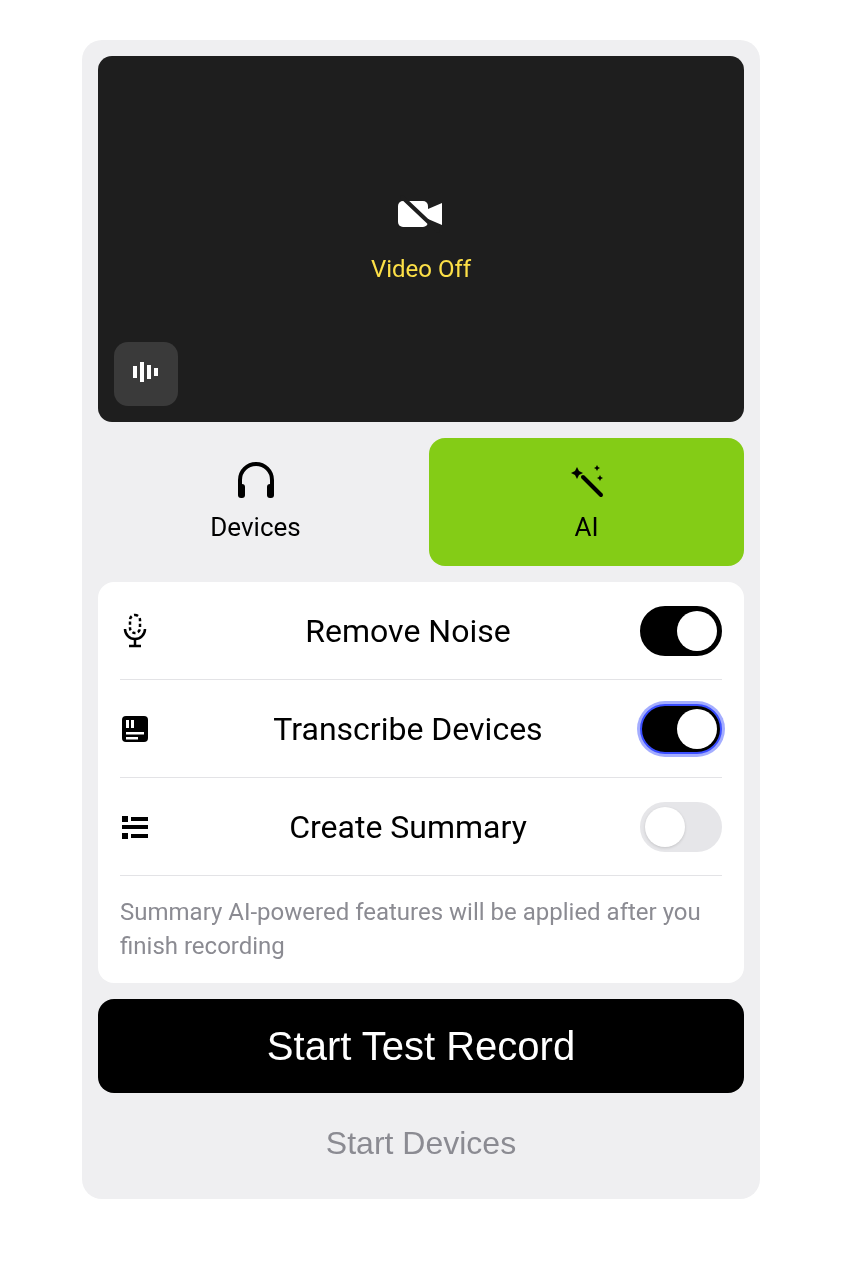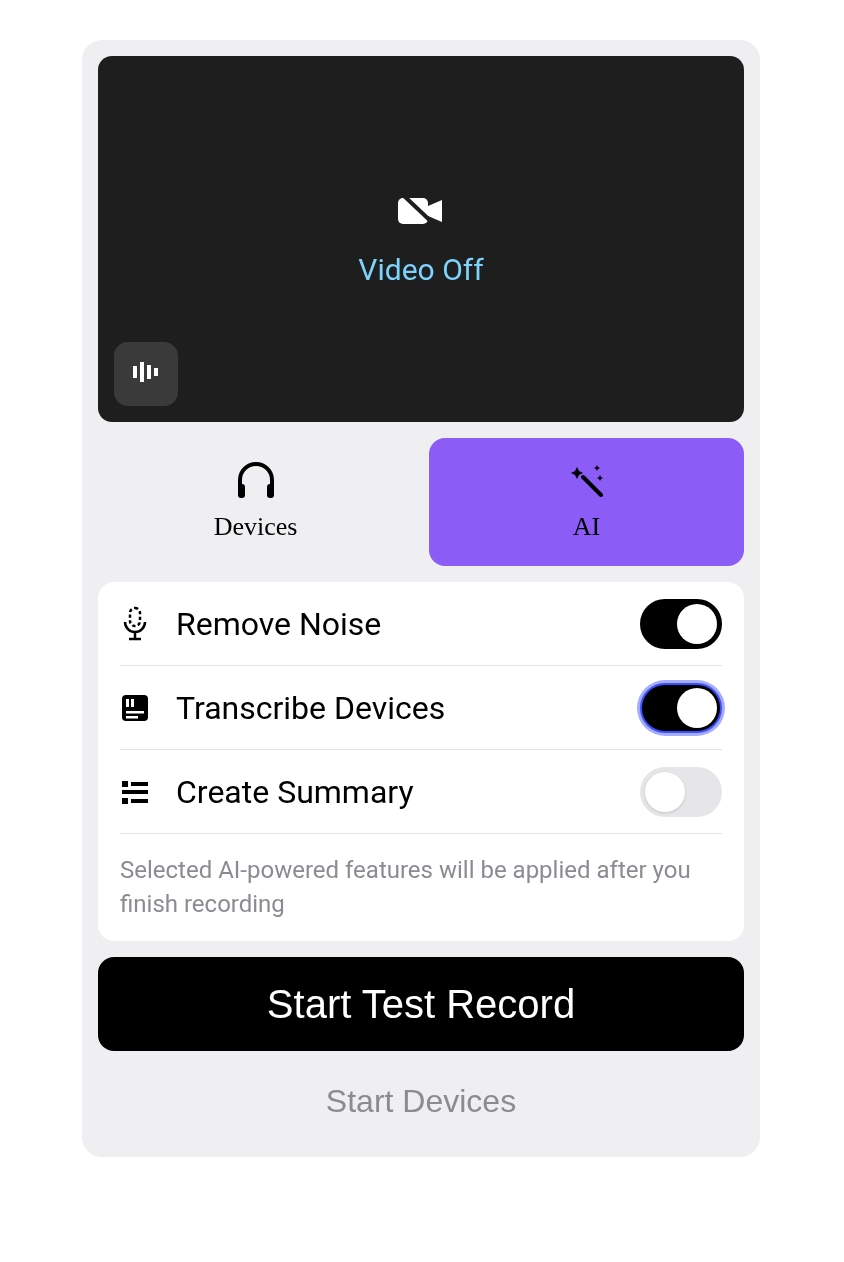--- a/index.html
+++ b/index.html
@@ -27,55 +27,54 @@
     display: flex;
     flex-direction: column;
     align-items: center;
     justify-content: center;
     color: #fff;
   }
   .video-off-icon {
     margin-bottom: 18px;
   }
   .video-off-label {
-    font-size: 30px;
-    font-weight: 400;
-    color: #7dd3fc;
+    font-size: 24px;
+    font-weight: 400;
+    color: #fde047;
   }
   .audio-badge {
     position: absolute;
     left: 16px;
     bottom: 16px;
     width: 64px;
     height: 64px;
     background: #3a3a3a;
     border-radius: 14px;
     display: flex;
     align-items: center;
     justify-content: center;
   }
   .tabs {
     display: flex;
     margin-top: 16px;
     gap: 16px;
-    font-family: Liberation Serif, serif;
   }
   .tab {
     flex: 1;
     display: flex;
     flex-direction: column;
     align-items: center;
     justify-content: center;
     height: 128px;
     border-radius: 16px;
     cursor: pointer;
     color: #000;
   }
   .tab.selected {
-    background: #8b5cf6;
+    background: #84cc16;
   }
   .tab-icon {
     margin-bottom: 14px;
     height: 36px;
     display: flex;
     align-items: center;
     justify-content: center;
   }
   .tab-label {
     font-size: 26px;
@@ -83,22 +82,23 @@
   }
   .panel {
     background: #fff;
     border-radius: 16px;
     margin-top: 16px;
     padding: 0 22px 20px 22px;
   }
   .option-row {
     display: flex;
     align-items: center;
-    height: 84px;
+    height: 98px;
     border-bottom: 1px solid #e3e3e6;
+    text-align: center;
   }
   .option-icon {
     width: 40px;
     display: flex;
     align-items: center;
     justify-content: flex-start;
   }
   .option-label {
     flex: 1;
     font-size: 32px;
@@ -266,19 +266,19 @@
           <rect x="2" y="19" width="6" height="6" fill="#000"></rect>
           <rect x="11" y="20" width="17" height="4" fill="#000"></rect>
         </svg>
       </div>
       <div class="option-label">Create Summary</div>
       <div class="toggle off">
           <div class="knob"></div>
         </div>
     </div>
 
-    <div class="hint">Selected AI-powered features will be applied after you finish recording</div>
+    <div class="hint">Summary AI-powered features will be applied after you finish recording</div>
   </div>
 
   <button class="primary-btn">Start Test Record</button>
   <button class="secondary-btn">Start Devices</button>
 
 </div>
 
 </body></html>

